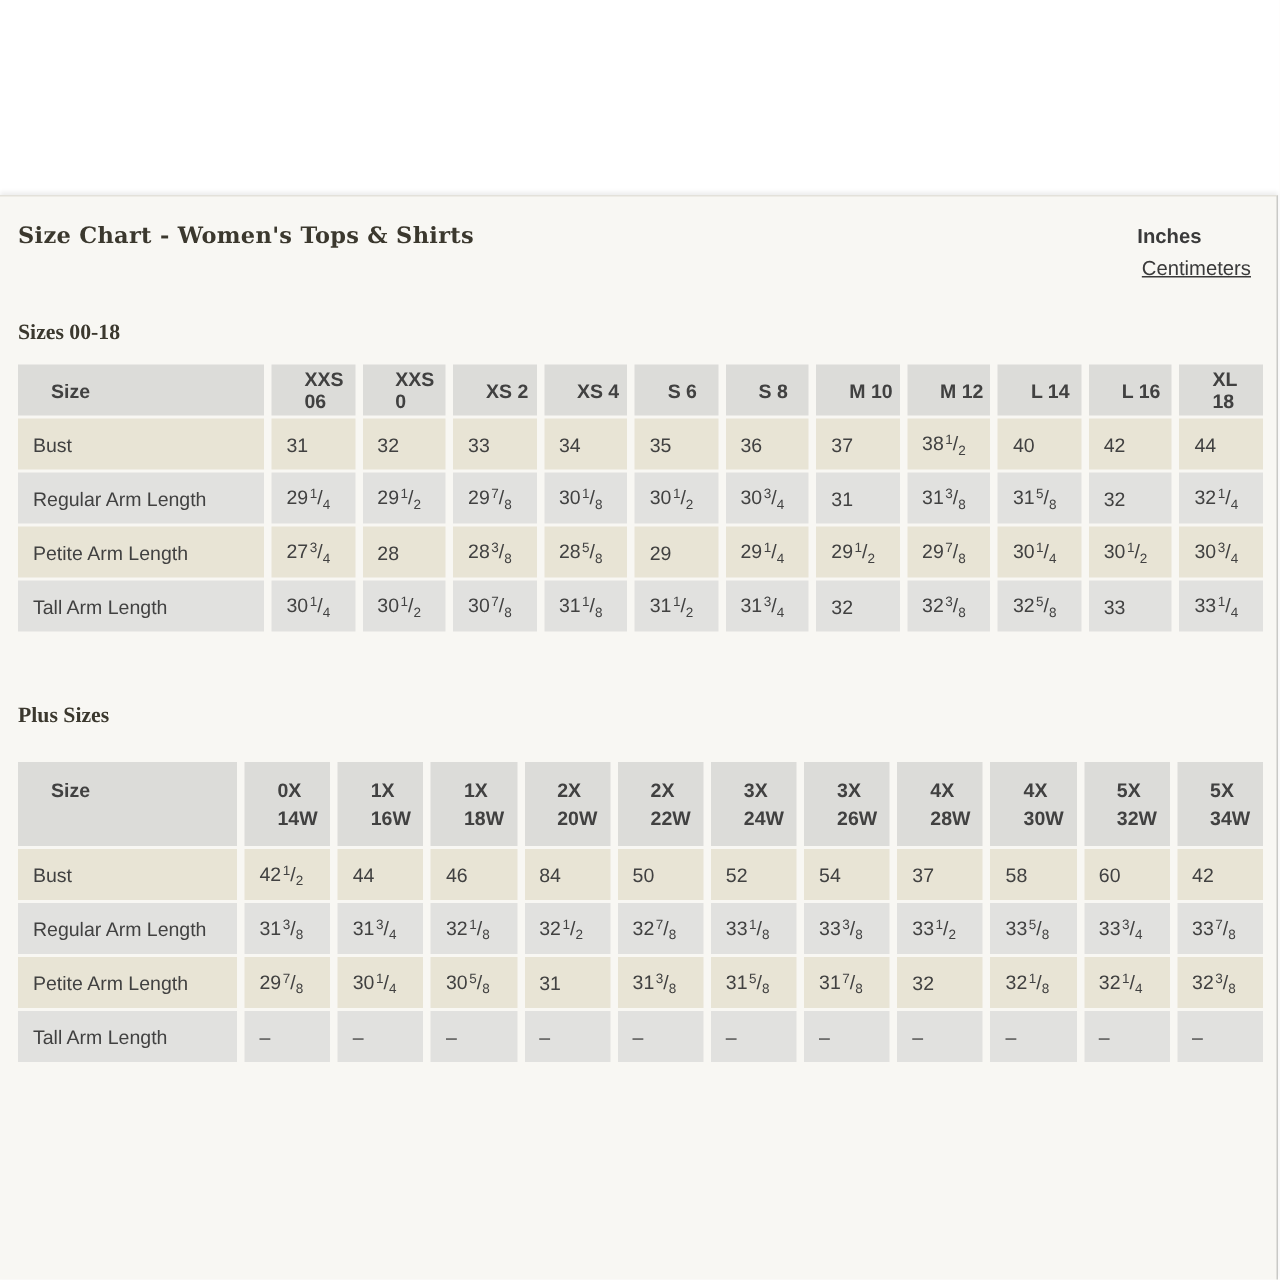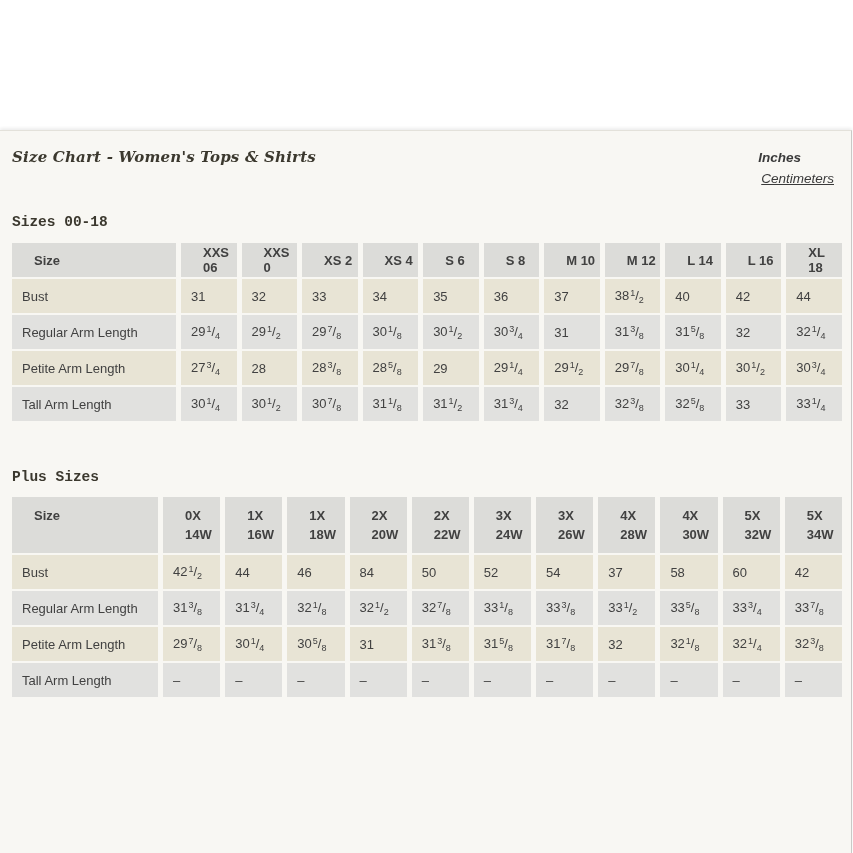--- a/index.html
+++ b/index.html
@@ -21,21 +21,20 @@
     background: var(--panel-bg, #f8f7f3);
     border-right: 1px solid #c9c9c6;
     border-top: 1px solid #e3e1da;
     box-shadow: 0 -2px 3px rgba(0,0,0,0.07);
   }
   .panel-header {
     display: flex;
     justify-content: space-between;
     align-items: flex-start;
     padding: 16px 17px 0 12px;
-    font-style: italic;
   }
   .page-title {
     font-family: "DejaVu Serif", "Liberation Serif", serif;
     font-weight: bold;
     font-size: 15px;
     line-height: 20px;
     color: var(--heading-text, #3b382e);
     margin: 0;
     letter-spacing: 0.2px;
   }
@@ -48,29 +47,29 @@
   .units .unit-selected {
     font-weight: bold;
   }
   .units a.unit-link {
     color: #3a3a3a;
     text-decoration: underline;
     cursor: pointer;
     margin-left: 36px;
   }
   h2.section-heading {
-    font-family: Liberation Mono, monospace;
+    font-family: Liberation Serif, serif;
     font-weight: bold;
     font-size: 14.5px;
     line-height: 17px;
     color: var(--heading-text, #3b382e);
     margin: 0 0 0 12px;
   }
   .sec0 h2.section-heading { margin-top: 25px; margin-bottom: 10px; }
-  .sec1 h2.section-heading { margin-top: 46px; margin-bottom: 9px; }
+  .sec1 h2.section-heading { margin-top: 46px; margin-bottom: 20px; }
   table.size-table {
     border-collapse: separate;
     border-spacing: 5px 2px;
     margin-left: 7px;
     width: 840px;
     table-layout: fixed;
     color: var(--cell-text, #414141);
   }
   #table-0 col.label-col { width: 164px; }
   #table-1 col.label-col { width: 146px; }

